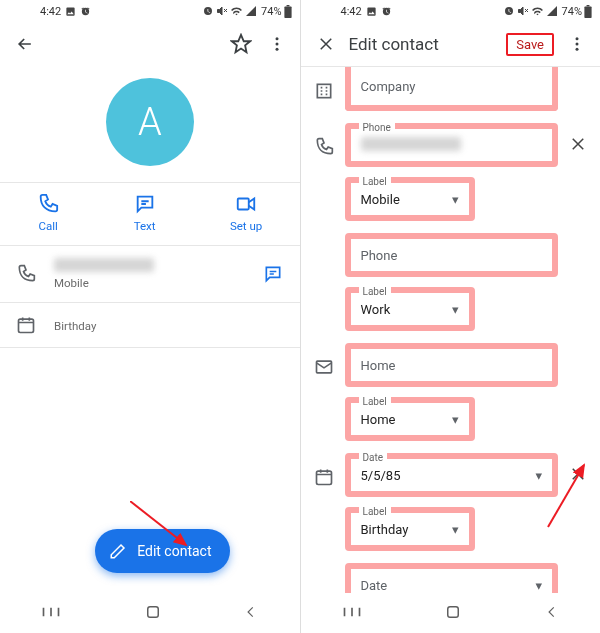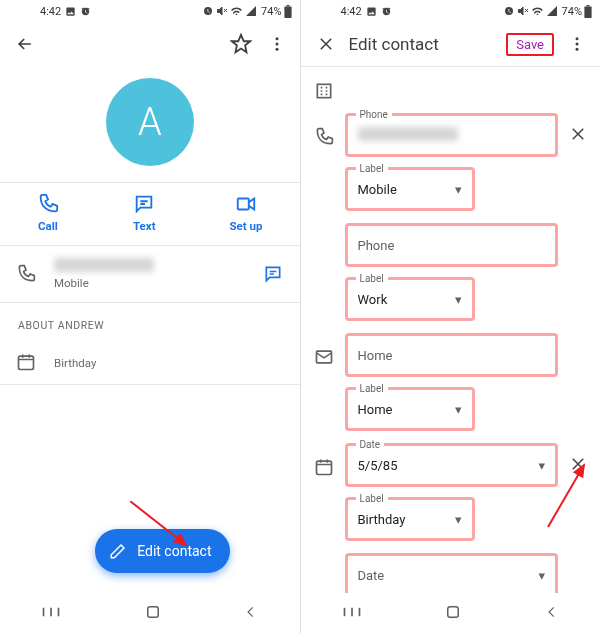--- a/index.html
+++ b/index.html
@@ -25,46 +25,46 @@
   .topbar .title { font-size:17px; color:#3c4043; flex:1; }
   .hit { cursor:pointer; }
   .icon-btn { width:26px; height:26px; display:flex; align-items:center; justify-content:center; }
 
   .avatar-wrap { display:flex; justify-content:center; padding:12px 0 16px; }
   .avatar { width:88px; height:88px; border-radius:50%; background:#4ec2dc; display:flex; align-items:center; justify-content:center; color:#fff; font-size:38px; font-weight:300; }
 
   .cname { padding: 10px 18px 18px; font-size:22px; color:#3c4043; }
   .hr { height:1px; background:#e6e6e6; }
 
-  .actions { display:flex; align-items:center; justify-content:space-around; padding:10px 0 12px;font-weight:bold; }
+  .actions { display:flex; align-items:center; justify-content:space-around; padding:10px 0 12px; }
   .action { display:flex; flex-direction:column; align-items:center; gap:4px; color:#1a73e8; font-size:11.5px; }
   .action svg { width:22px; height:22px; }
 
   .row { display:flex; align-items:center; padding:12px 14px; gap:16px; }
   .row .icol { width:24px; display:flex; justify-content:center; color:#5f6368; }
   .row .body { flex:1; display:flex; flex-direction:column; }
   .row .primary { font-size:13.5px; color:#3c4043; }
   .row .secondary { font-size:11.5px; color:#6b6b6b; margin-top:1px; }
   .row .trail { width:26px; display:flex; justify-content:center; color:#1a73e8; }
 
   .section-label { padding:16px 18px 8px; font-size:10.5px; letter-spacing:.6px; color:#6b6b6b; text-transform:uppercase; }
 
   .nav3 { display:flex; align-items:center; justify-content:space-around; height:40px; color:#444; }
   .nav3 svg { opacity:.85; }
 
   .fab { position:absolute; right:70px; bottom:60px; background:#1a73e8; color:#fff; border-radius:24px; height:44px; display:flex; align-items:center; padding:0 18px 0 14px; font-size:14px; gap:10px; box-shadow:0 3px 8px rgba(26,115,232,.5); }
   .fab svg { width:18px; height:18px; }
 
-  .redbox { border:2px solid #ec1c24; padding:2px 8px; border-radius:2px; color:#a21caf; font-size:13px; }
+  .redbox { border:2px solid #ec1c24; padding:2px 8px; border-radius:2px; color:#b91c1c; font-size:13px; }
 
   .form-area { flex:1; overflow:hidden; padding:0 10px 0 10px; }
   .frow { display:flex; align-items:flex-start; gap:8px; margin-bottom:12px; }
   .ficon { width:26px; display:flex; justify-content:center; padding-top:14px; color:#5f6368; }
   .fbody { flex:1; display:flex; flex-direction:column; gap:10px; }
-  .field { position:relative; border:3px solid #fca5a5; border-radius:4px; height:44px; display:flex; align-items:center; padding:0 10px; background:#fff; }
+  .field { position:relative; border:6px solid #fca5a5; border-radius:4px; height:44px; display:flex; align-items:center; padding:0 10px; background:#fff; }
   .field.short { width: 130px; }
   .field .float { position:absolute; top:-7px; left:8px; font-size:10px; background:#fff; padding:0 4px; color:#666; }
   .field .placeholder { color:#5f6368; font-size:13px; }
   .field .value { color:#222; font-size:13px; }
   .field .chev { position:absolute; right:10px; top:50%; transform:translateY(-50%); color:#5f6368; }
   .xcol { width:24px; display:flex; justify-content:center; padding-top:12px; color:#444; }
 
   .blur { display:inline-block; width:100px; height:14px; background:#d5d5d5; filter: blur(3px); border-radius:2px; }
 
   .arrow { position:absolute; pointer-events:none; }
@@ -171,21 +171,20 @@
       </div>
       <div class="trail hit">
         <svg width="20" height="20" viewBox="0 0 24 24" fill="none" stroke="#1a73e8" stroke-width="2">
             <path d="M4 4h16v12H8l-4 4V4z"></path>
             <path d="M8 9h8M8 12h5"></path>
           </svg>
       </div>
     </div>
     <div class="hr"></div>
 
-    <div class="section-label">ABOUT ANDREW</div>
     <div class="row">
       <div class="icol">
         <svg width="20" height="20" viewBox="0 0 24 24" fill="none" stroke="#5f6368" stroke-width="2">
             <rect x="3" y="5" width="18" height="16" rx="2"></rect>
             <path d="M3 9h18M8 3v4M16 3v4"></path>
           </svg>
       </div>
       <div class="body">
         <span class="secondary">Birthday</span>
       </div>
@@ -276,20 +275,25 @@
 
     <div class="form-area">
 
       <div class="frow">
         <div class="ficon">
             <svg width="20" height="20" viewBox="0 0 24 24" fill="none" stroke="#5f6368" stroke-width="2">
               <rect x="4" y="4" width="16" height="16"></rect>
               <path d="M8 8h2M14 8h2M8 12h2M14 12h2M8 16h2M14 16h2"></path>
             </svg>
           </div>
+        <div class="fbody">
+          <div class="field hit" style="border-top:none;border-top-left-radius:0;border-top-right-radius:0;">
+            <span class="placeholder">Company</span>
+          </div>
+        </div>
         <div class="xcol"></div>
       </div>
 
       <div class="frow">
         <div class="ficon">
             <svg width="20" height="20" viewBox="0 0 24 24" fill="none" stroke="#5f6368" stroke-width="2">
               <path d="M6 2h4l2 5-3 2c1 3 3 5 6 6l2-3 5 2v4c0 1-1 2-2 2C10 20 4 14 4 4c0-1 1-2 2-2z"></path>
             </svg>
           </div>
         <div class="fbody">

